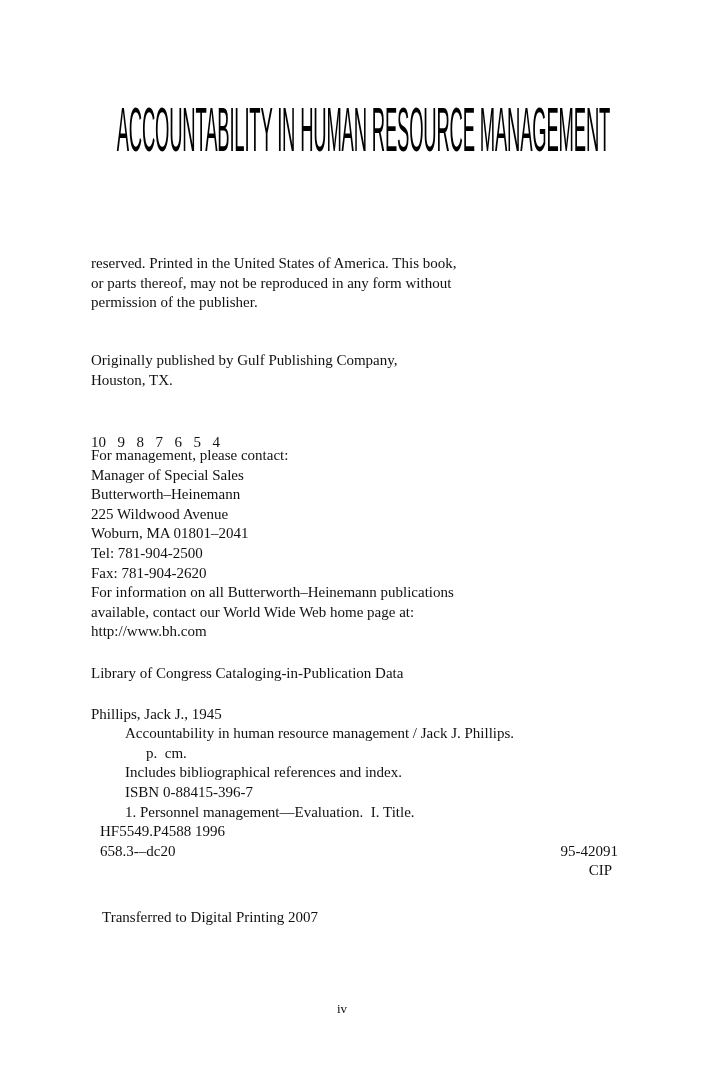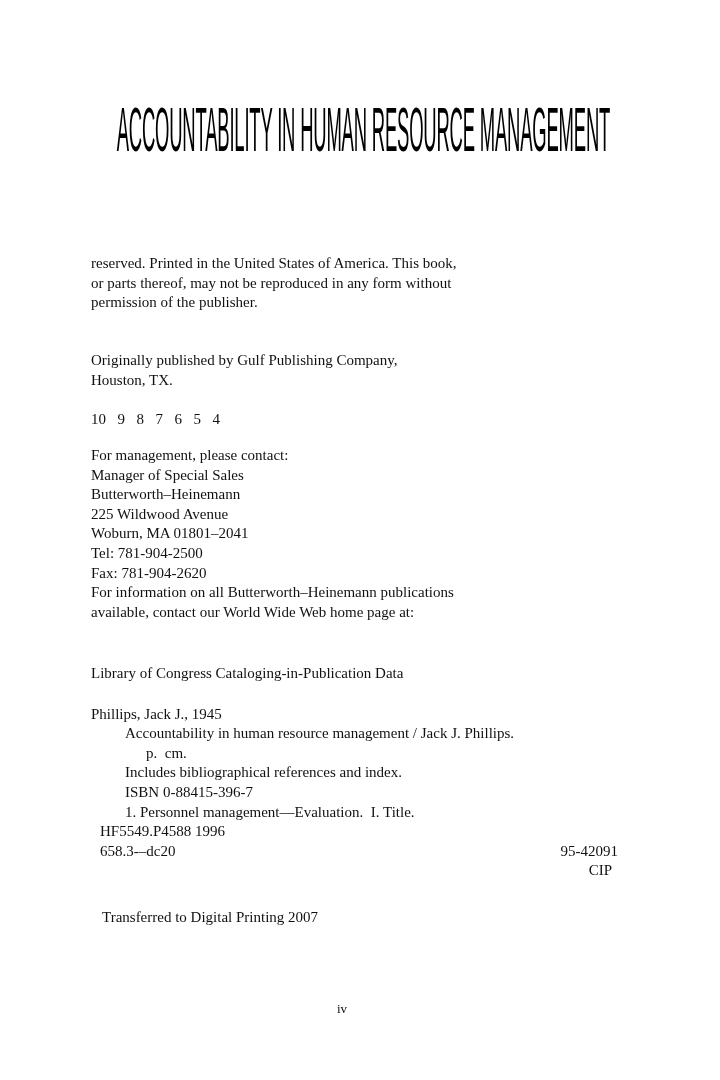--- a/index.html
+++ b/index.html
@@ -45,33 +45,34 @@
   <span class="line">or parts thereof, may not be reproduced in any form without</span>
   <span class="line">permission of the publisher.</span>
 </div>
 
 <div class="block" style="top:351px;">
   <span class="line">Originally published by Gulf Publishing Company,</span>
   <span class="line">Houston, TX.</span>
 </div>
 
 <div class="block" style="top:410px; word-spacing:2px;">
-  <span class="line" style="white-space:pre;">10  9  8  7  6  5  4</span>
+  <span class="line" style="white-space:pre;margin-top:23px;">10  9  8  7  6  5  4</span>
 </div>
 
 <div class="block" style="top:446px;">
   <span class="line">For management, please contact:</span>
   <span class="line">Manager of Special Sales</span>
   <span class="line">Butterworth–Heinemann</span>
   <span class="line">225 Wildwood Avenue</span>
   <span class="line">Woburn, MA 01801–2041</span>
   <span class="line">Tel: 781-904-2500</span>
   <span class="line">Fax: 781-904-2620</span>
   <span class="line">For information on all Butterworth–Heinemann publications</span>
   <span class="line">available, contact our World Wide Web home page at:</span>
+  <span class="line">http://www.bh.com</span>
 </div>
 
 <div class="block" style="top:664px;">
   <span class="line bold">Library of Congress Cataloging-in-Publication Data</span>
   <span class="line" style="height:21px;"></span>
   <span class="line">Phillips, Jack J., 1945</span>
   <span class="line ind1">Accountability in human resource management / Jack J. Phillips.</span>
   <span class="line ind2" style="white-space:pre;">p.  cm.</span>
   <span class="line ind1">Includes bibliographical references and index.</span>
   <span class="line ind1 bold">ISBN 0-88415-396-7</span>

